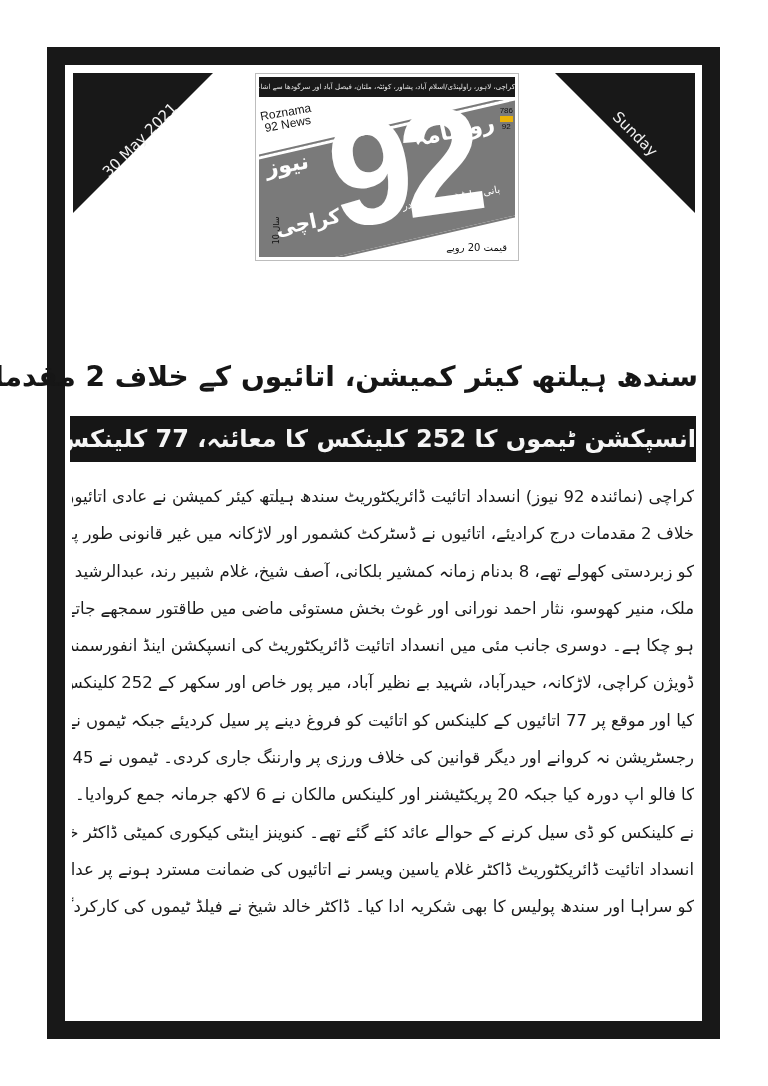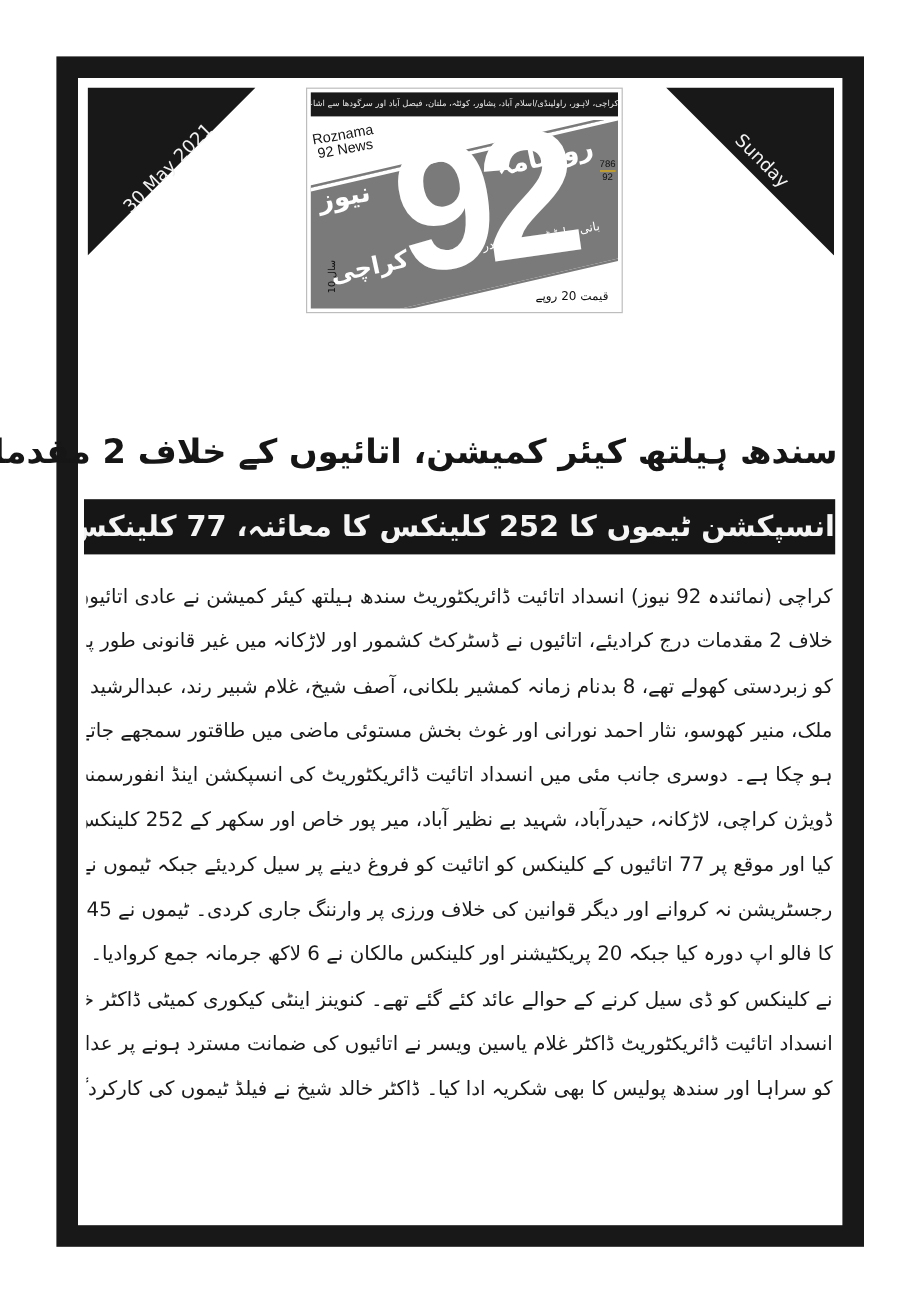--- a/index.html
+++ b/index.html
@@ -14,21 +14,21 @@
   .corner-right .corner-text { left:52px; top:52px; transform:rotate(45deg); transform-origin:center; }
 
   
   .masthead { position:absolute; left:255px; top:73px; width:262px; height:186px; background:#ffffff; border:1px solid #bdbdbd; }
   .mast-strip { position:absolute; left:3px; top:3px; width:256px; height:20px; background:#1a1a1a; color:#e8e8e8; font-family:"DejaVu Sans", sans-serif; font-size:7px; direction:rtl; text-align:center; line-height:20px; white-space:nowrap; overflow:hidden; }
   .mast-body { position:absolute; left:3px; top:26px; width:256px; height:157px; overflow:hidden; background:#ffffff; }
   .mast-band { position:absolute; left:-30px; top:28px; width:320px; height:112px; background:#7a7a7a; transform:rotate(-13deg); border-top:3px solid #ffffff; outline:2px solid #7a7a7a; }
   .mast-92 { position:absolute; left:70px; top:-8px; font-family:"Liberation Sans", sans-serif; font-weight:bold; font-size:150px; color:#ffffff; letter-spacing:-12px; line-height:1; transform:rotate(-8deg); }
   .mast-roznama { position:absolute; left:2px; top:6px; font-family:"Liberation Sans", sans-serif; font-size:12px; line-height:12px; color:#111; transform:rotate(-10deg); text-align:center; }
   .mast-code { position:absolute; right:2px; top:6px; font-family:"Liberation Sans", sans-serif; font-size:8px; line-height:10px; color:#111; text-align:center; }
-  .mast-code .num { display:block; border-bottom:1px solid #eab308;margin-top:26px; }
+  .mast-code .num { display:block; border-bottom:6px solid #eab308; }
   .mast-urdu { position:absolute; color:#ffffff; font-family:"DejaVu Sans", sans-serif; font-weight:bold; direction:rtl; white-space:nowrap; }
   .mast-roznama-ur { right:20px; top:18px; font-size:22px; transform:rotate(-12deg); }
   .mast-news-ur { left:6px; top:52px; font-size:22px; transform:rotate(-10deg); }
   .mast-karachi { left:16px; top:110px; font-size:20px; transform:rotate(-12deg); }
   .mast-editor { right:14px; top:94px; font-size:10px; transform:rotate(-10deg); font-weight:normal; }
   .mast-price { position:absolute; right:8px; bottom:4px; font-family:"DejaVu Sans", sans-serif; font-size:10px; color:#111; direction:rtl; white-space:nowrap; }
   .mast-vol { position:absolute; left:4px; bottom:22px; font-family:"DejaVu Sans", sans-serif; font-size:8px; color:#111; transform:rotate(-90deg); direction:rtl; white-space:nowrap; }
 
   
   .headline { position:absolute; left:70px; top:355px; width:628px; text-align:center; direction:rtl; font-family:"DejaVu Sans", sans-serif; font-weight:bold; font-size:28px; line-height:44px; color:#161616; white-space:nowrap; }

